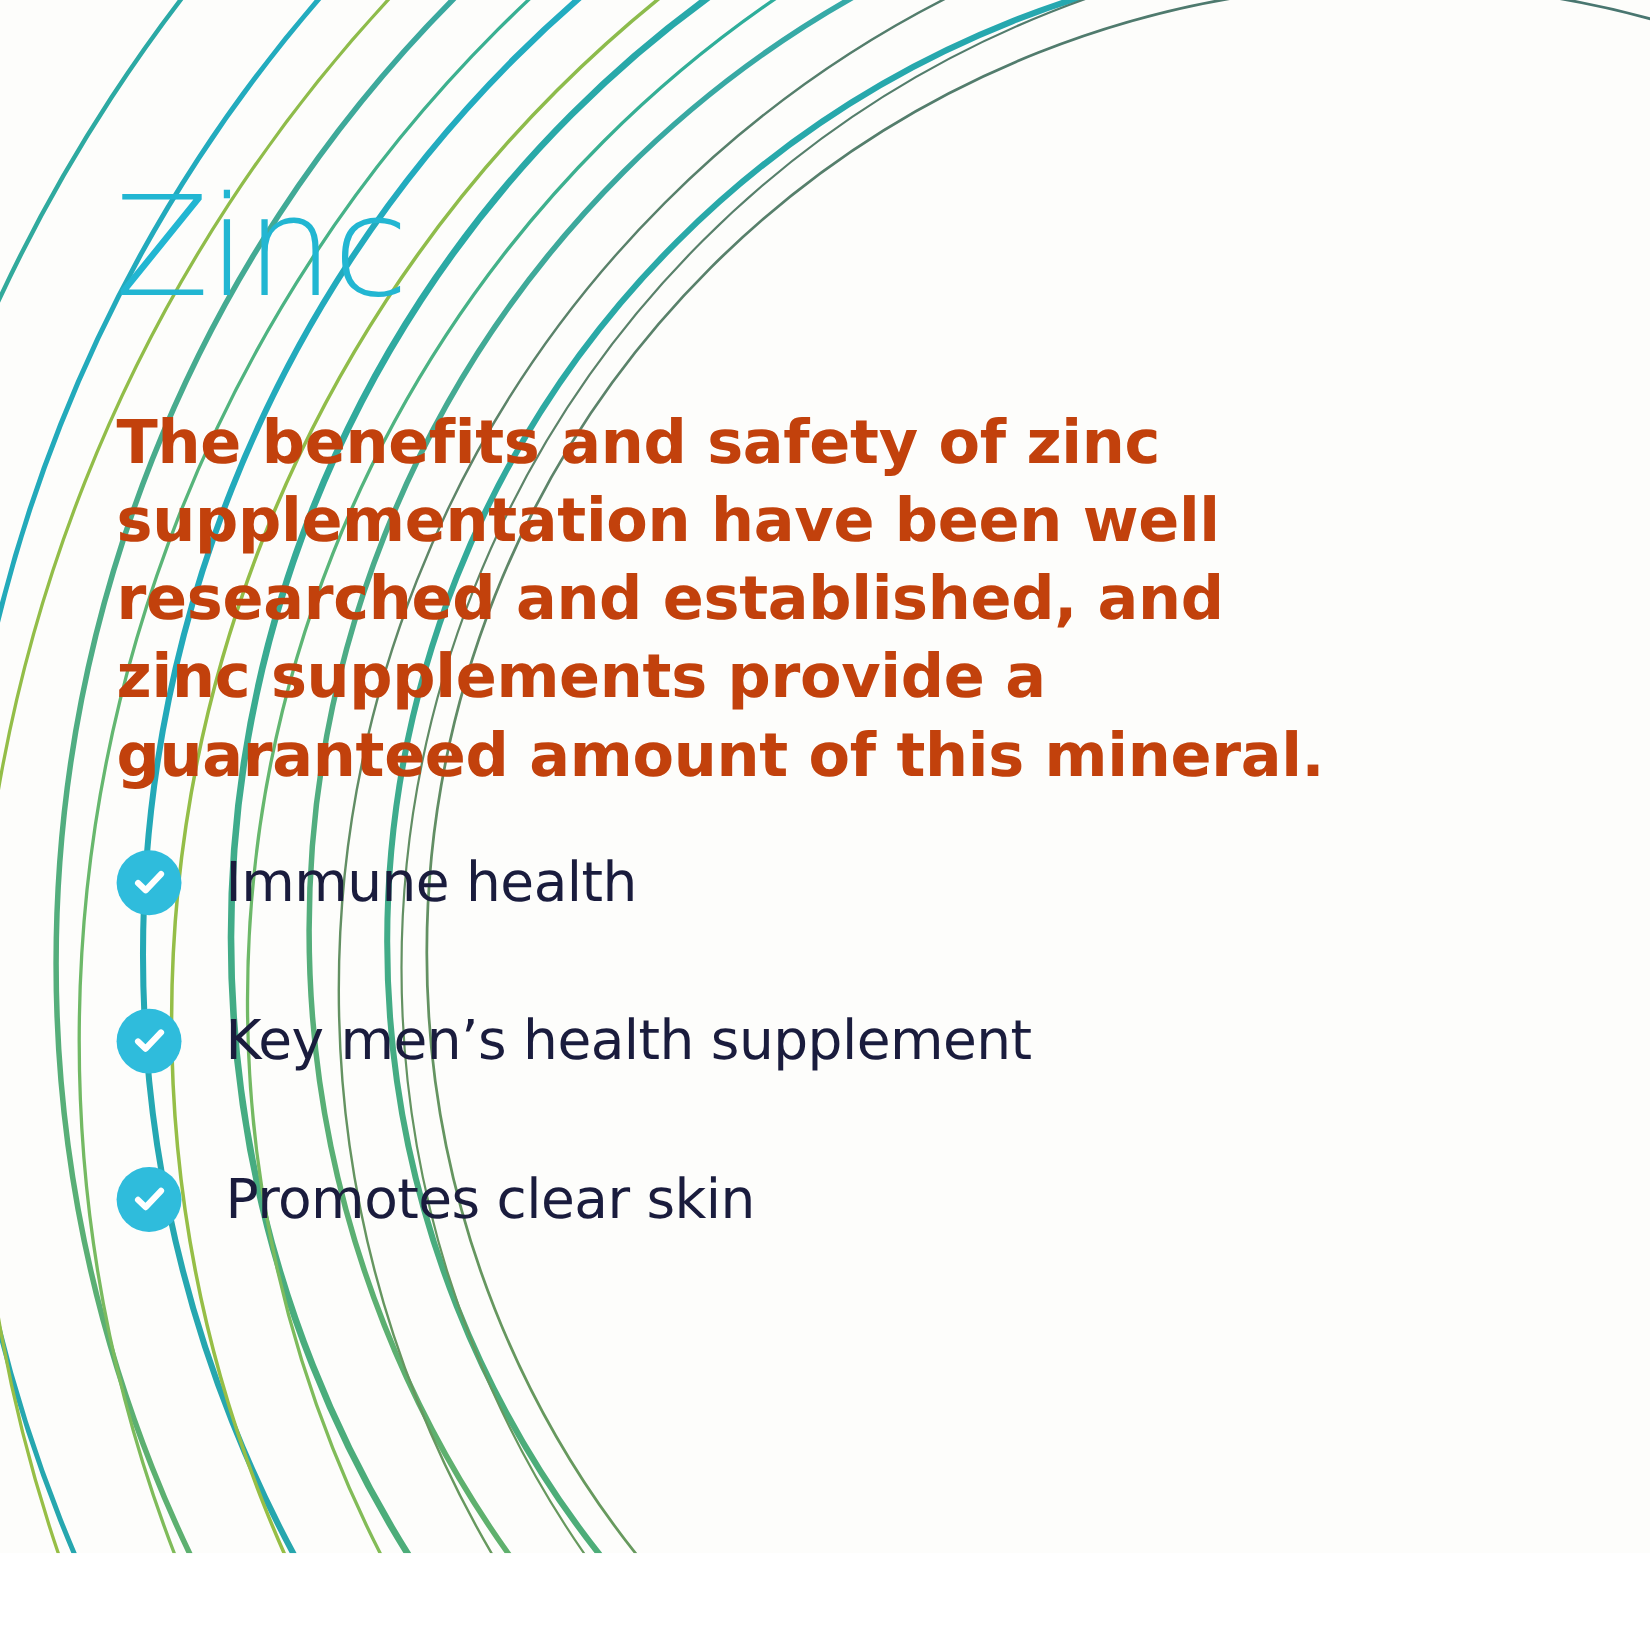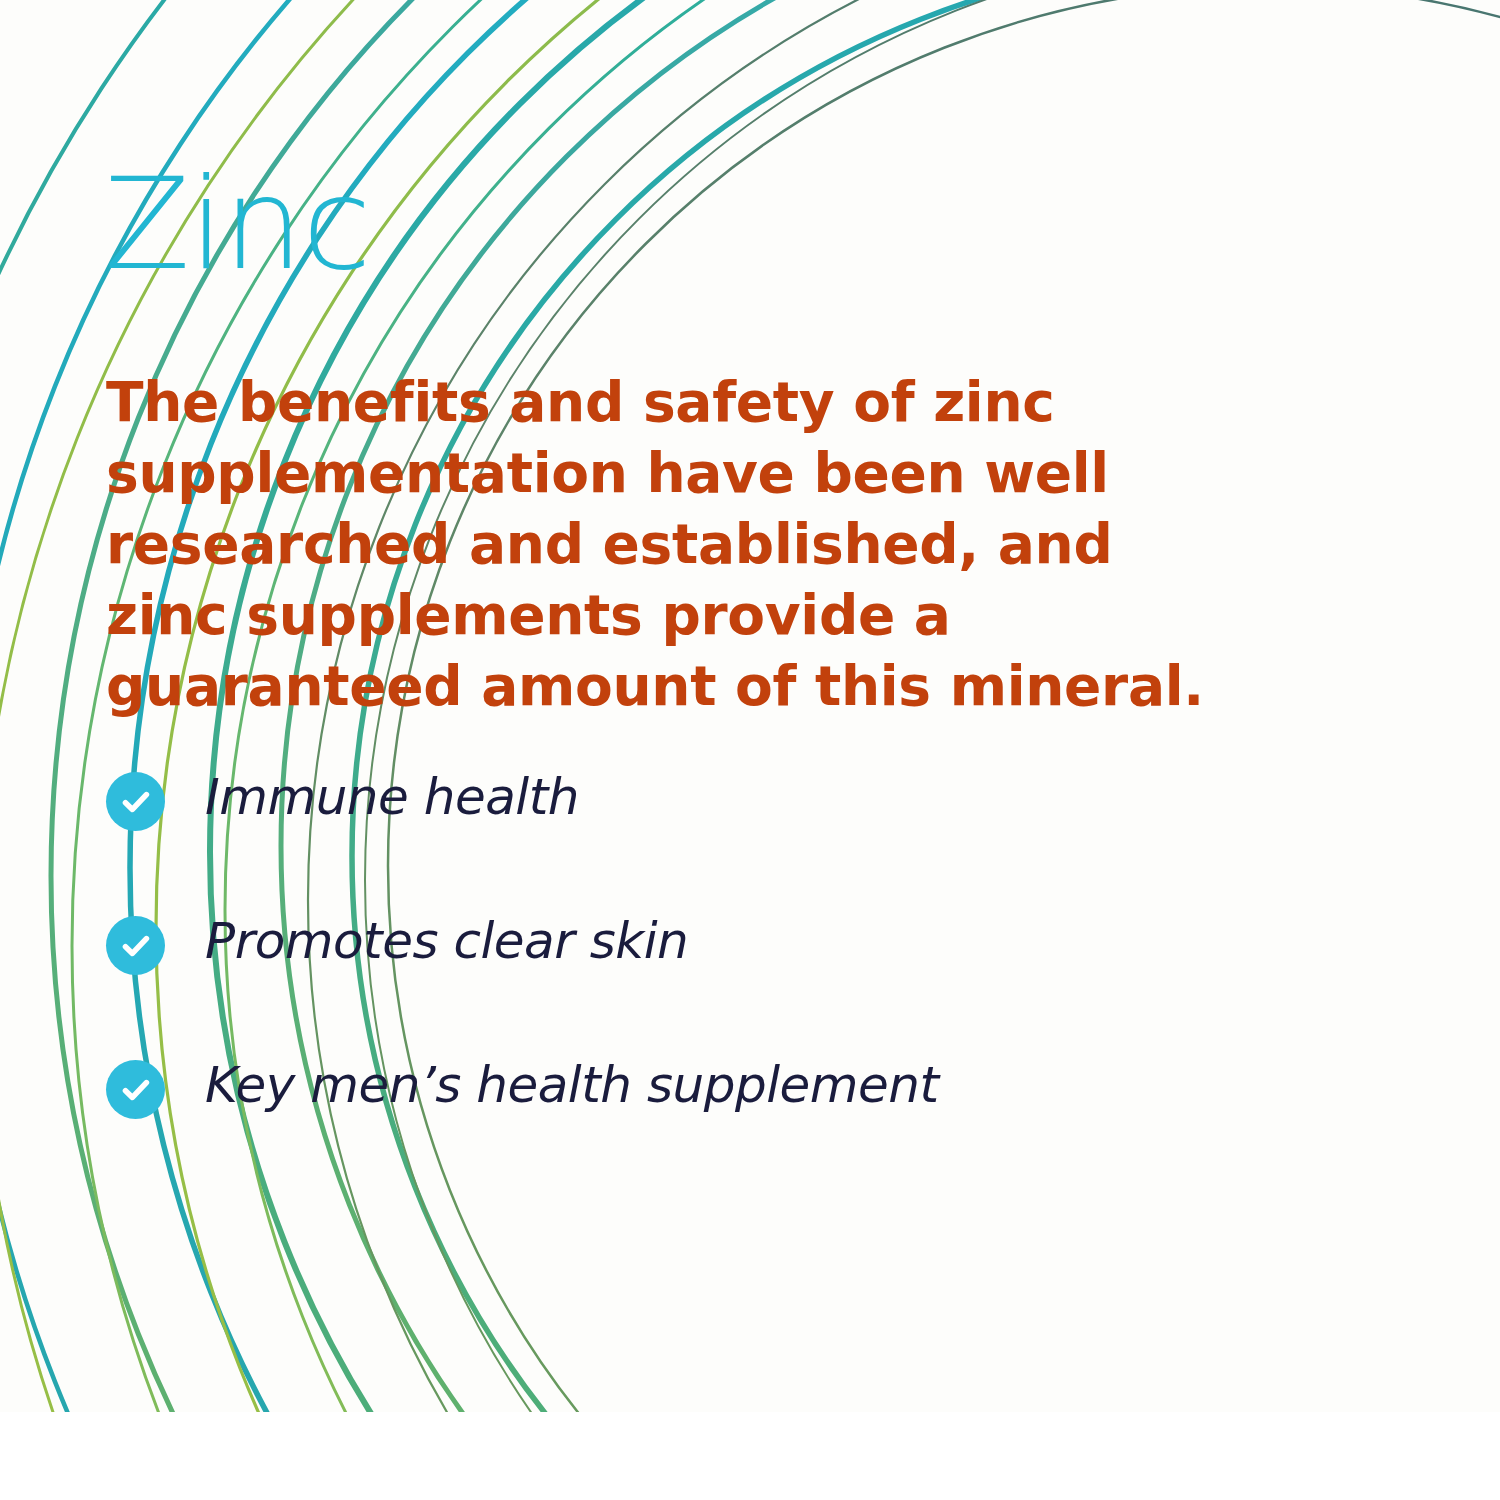--- a/index.html
+++ b/index.html
@@ -51,23 +51,23 @@
     font-family: "DejaVu Sans", sans-serif;
     letter-spacing: -0.3px;
   }
   #bullets {
     position: absolute;
     left: 106px;
     top: 772px;
   }
   .bullet-row {
     display: flex;
+    align-items: center;
     height: 60px;
     margin-bottom: 84px;
-    font-style: italic;
   }
   .bullet-row:last-child { margin-bottom: 0; }
   .check-badge {
     width: 59px;
     height: 59px;
     border-radius: 50%;
     background: #2fbcdc;
     flex: 0 0 59px;
     display: flex;
     align-items: center;
@@ -162,27 +162,27 @@
         </span>
         <span class="bullet-label">Immune health</span>
       </div>
 
       <div class="bullet-row">
         <span class="check-badge">
           <svg width="34" height="34" viewBox="0 0 34 34" aria-hidden="true">
             <path d="M6.5 17.8 L13.4 24.4 L27.4 9.6" fill="none" stroke="#ffffff" stroke-width="5.6" stroke-linecap="round" stroke-linejoin="round"></path>
           </svg>
         </span>
-        <span class="bullet-label">Promotes clear skin</span>
+        <span class="bullet-label">Key men’s health supplement</span>
       </div>
 
       <div class="bullet-row">
         <span class="check-badge">
           <svg width="34" height="34" viewBox="0 0 34 34" aria-hidden="true">
             <path d="M6.5 17.8 L13.4 24.4 L27.4 9.6" fill="none" stroke="#ffffff" stroke-width="5.6" stroke-linecap="round" stroke-linejoin="round"></path>
           </svg>
         </span>
-        <span class="bullet-label">Key men’s health supplement</span>
+        <span class="bullet-label">Promotes clear skin</span>
       </div>
 
     </div>
   </div>
 </div>
 
 </body></html>

